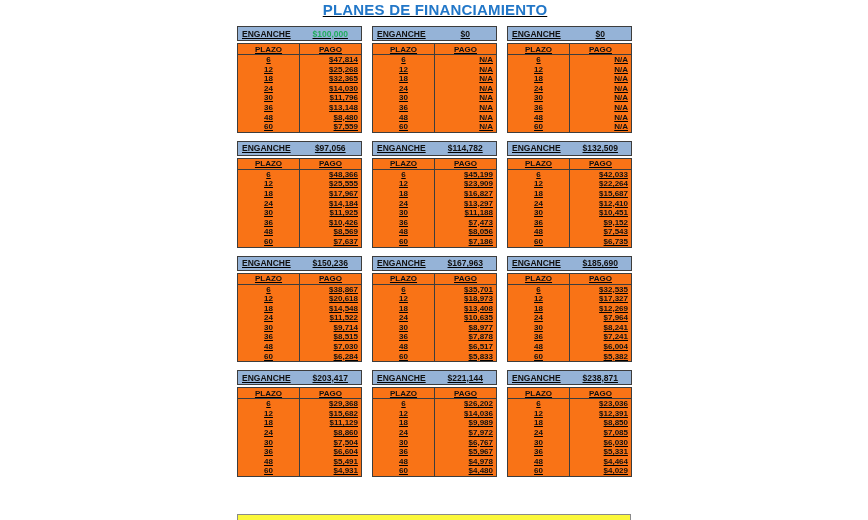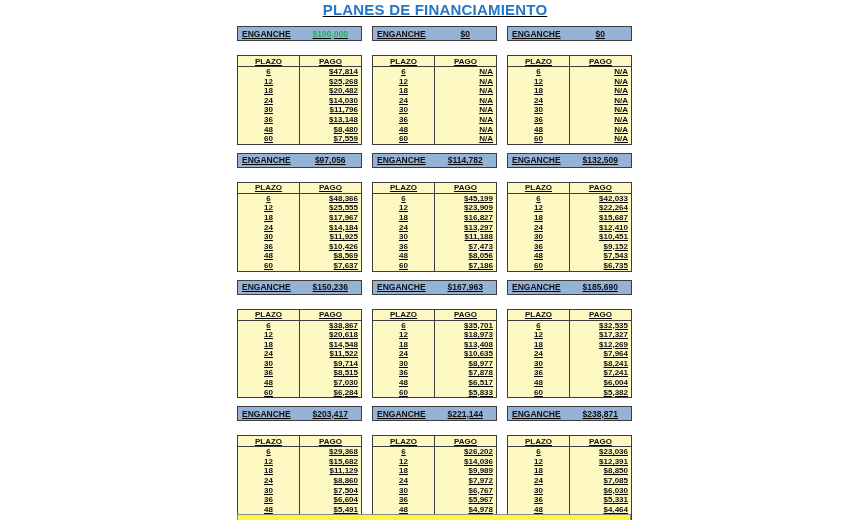--- a/index.html
+++ b/index.html
@@ -22,21 +22,21 @@
   }
   .plan{width:125px;}
   .plan-header{
     height:13px;background:#95b3d7;border:1.5px solid #3d3d3d;
     display:flex;align-items:center;font-size:8.5px;font-weight:bold;color:#101010;
   }
   .ph-label{flex:0 0 50%;padding-left:4px;box-sizing:border-box;}
   .ph-value{flex:0 0 50%;text-align:center;}
   .ph-value.green{color:#21ac5e;}
   .plan-table{
-    width:100%;margin-top:14px;border-collapse:collapse;background:#fef9c3;
+    width:100%;margin-top:2px;border-collapse:collapse;background:#f97316;
     border:1.5px solid #3d3d3d;table-layout:fixed;
   }
   .plan-table th{
     font-size:8px;font-weight:bold;height:10px;padding:0;text-align:center;color:#101010;
     border-bottom:1px solid #3d3d3d;
   }
   .plan-table th:first-child{border-right:1px solid #3d3d3d;}
   .plan-table td{
     font-size:8px;font-weight:bold;height:9.6px;line-height:9.6px;padding:0;color:#101010;
   }
@@ -73,21 +73,21 @@
             <tr>
               <td class="plazo">6</td>
               <td class="pago">$47,814</td>
             </tr>
             <tr>
               <td class="plazo">12</td>
               <td class="pago">$25,268</td>
             </tr>
             <tr>
               <td class="plazo">18</td>
-              <td class="pago">$20,482</td>
+              <td class="pago">$32,365</td>
             </tr>
             <tr>
               <td class="plazo">24</td>
               <td class="pago">$14,030</td>
             </tr>
             <tr>
               <td class="plazo">30</td>
               <td class="pago">$11,796</td>
             </tr>
             <tr>

